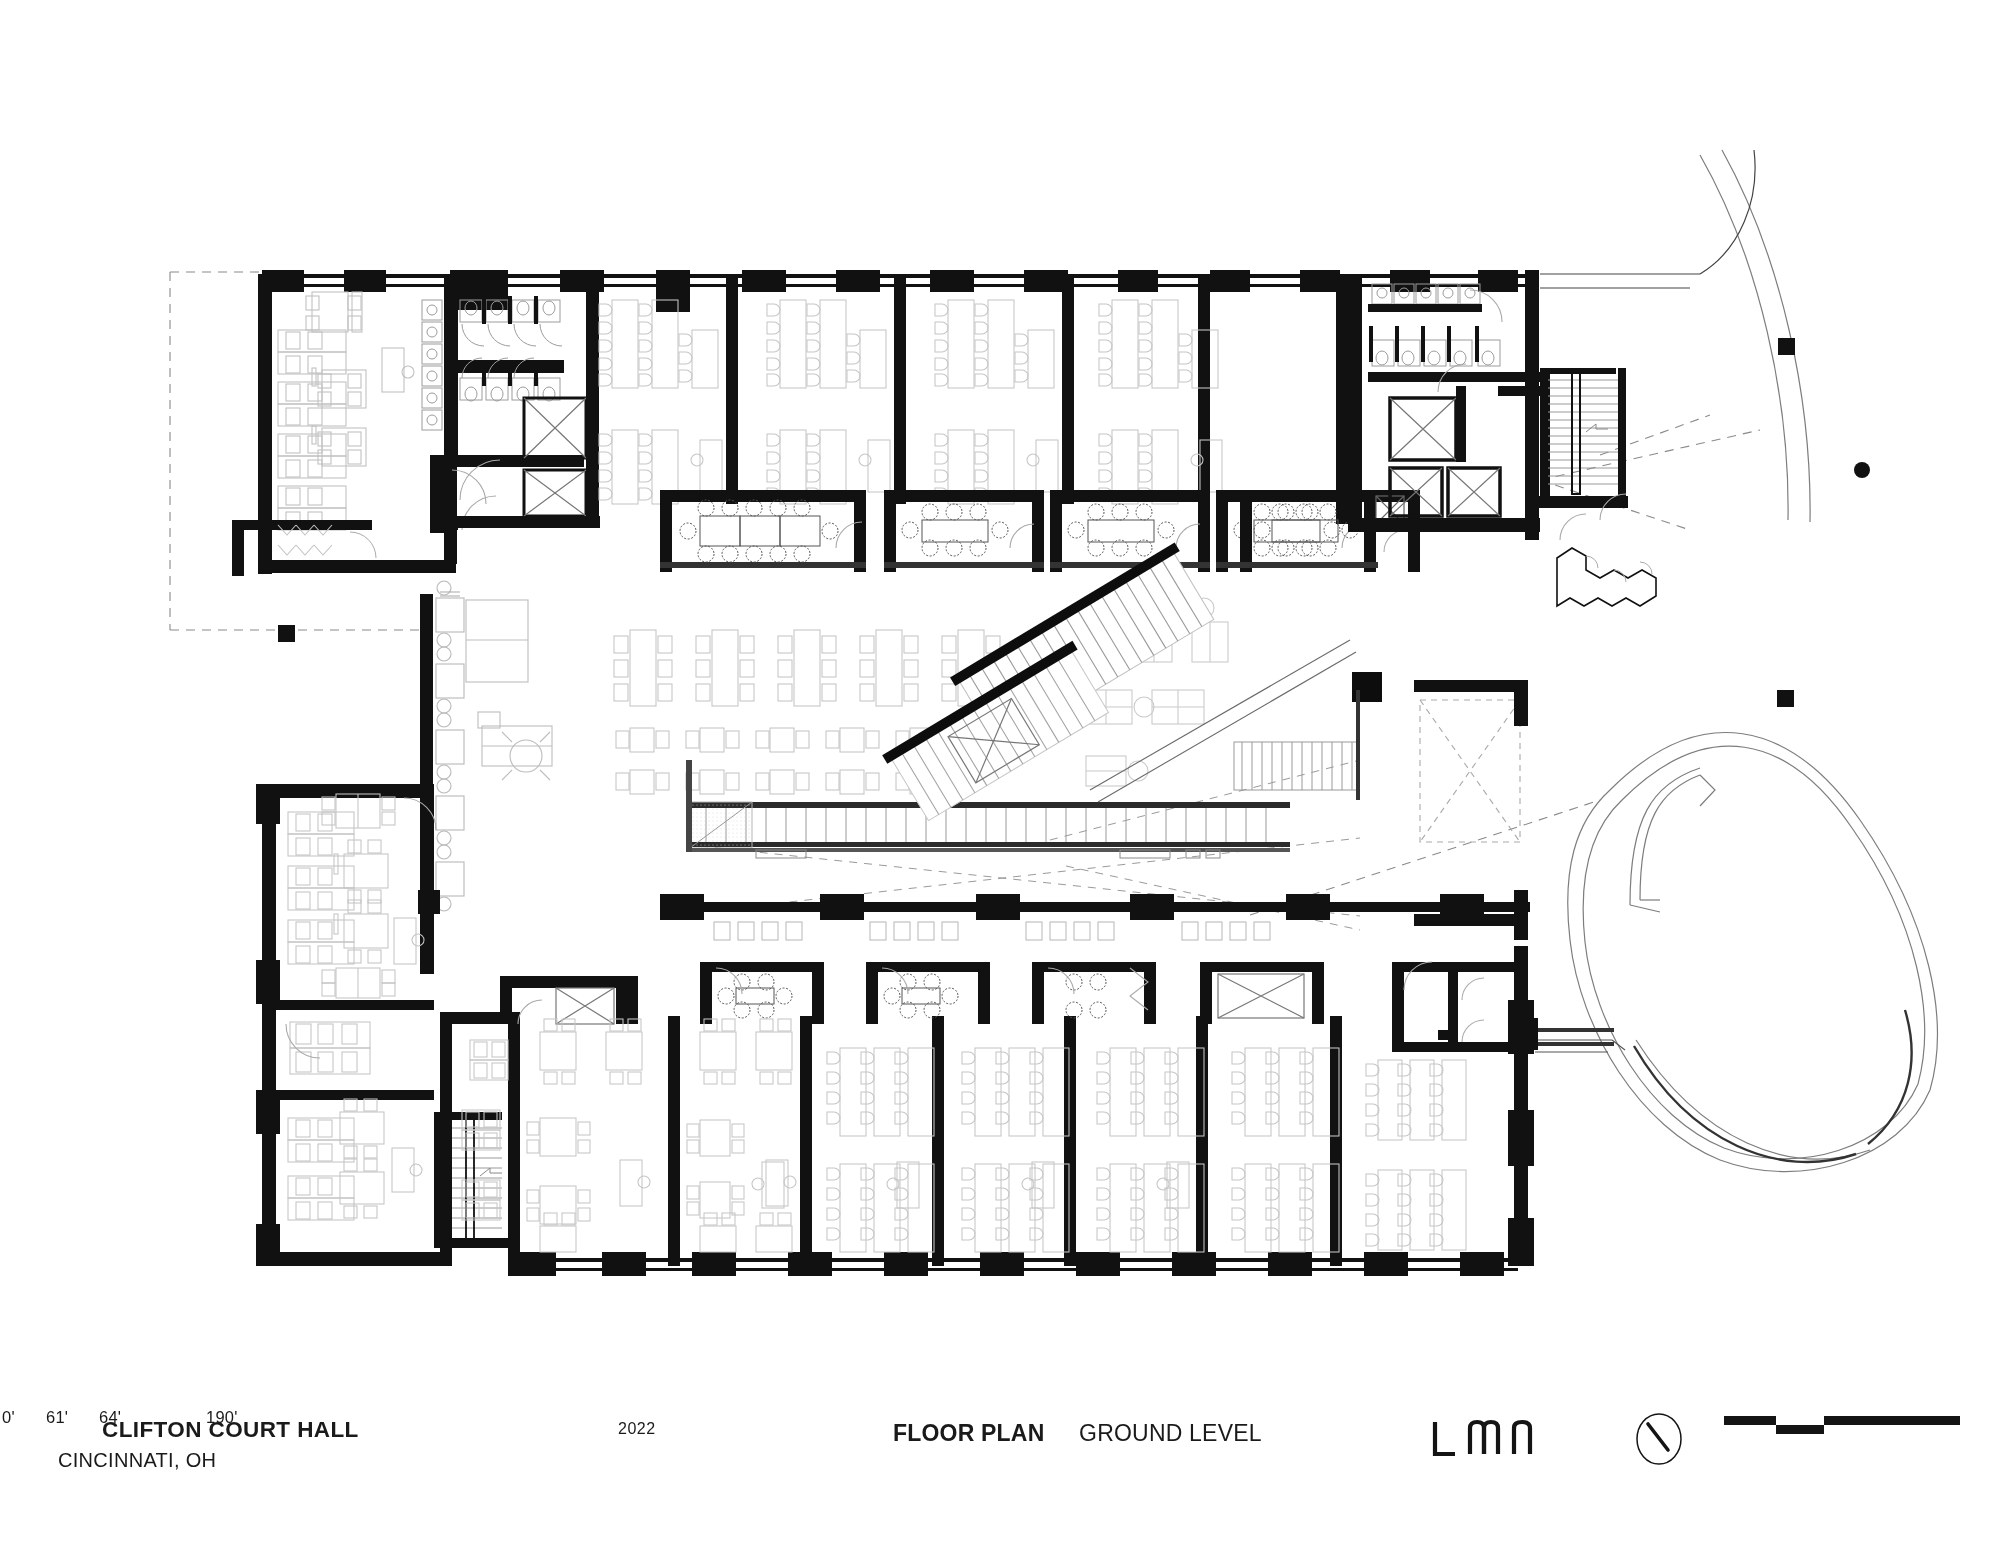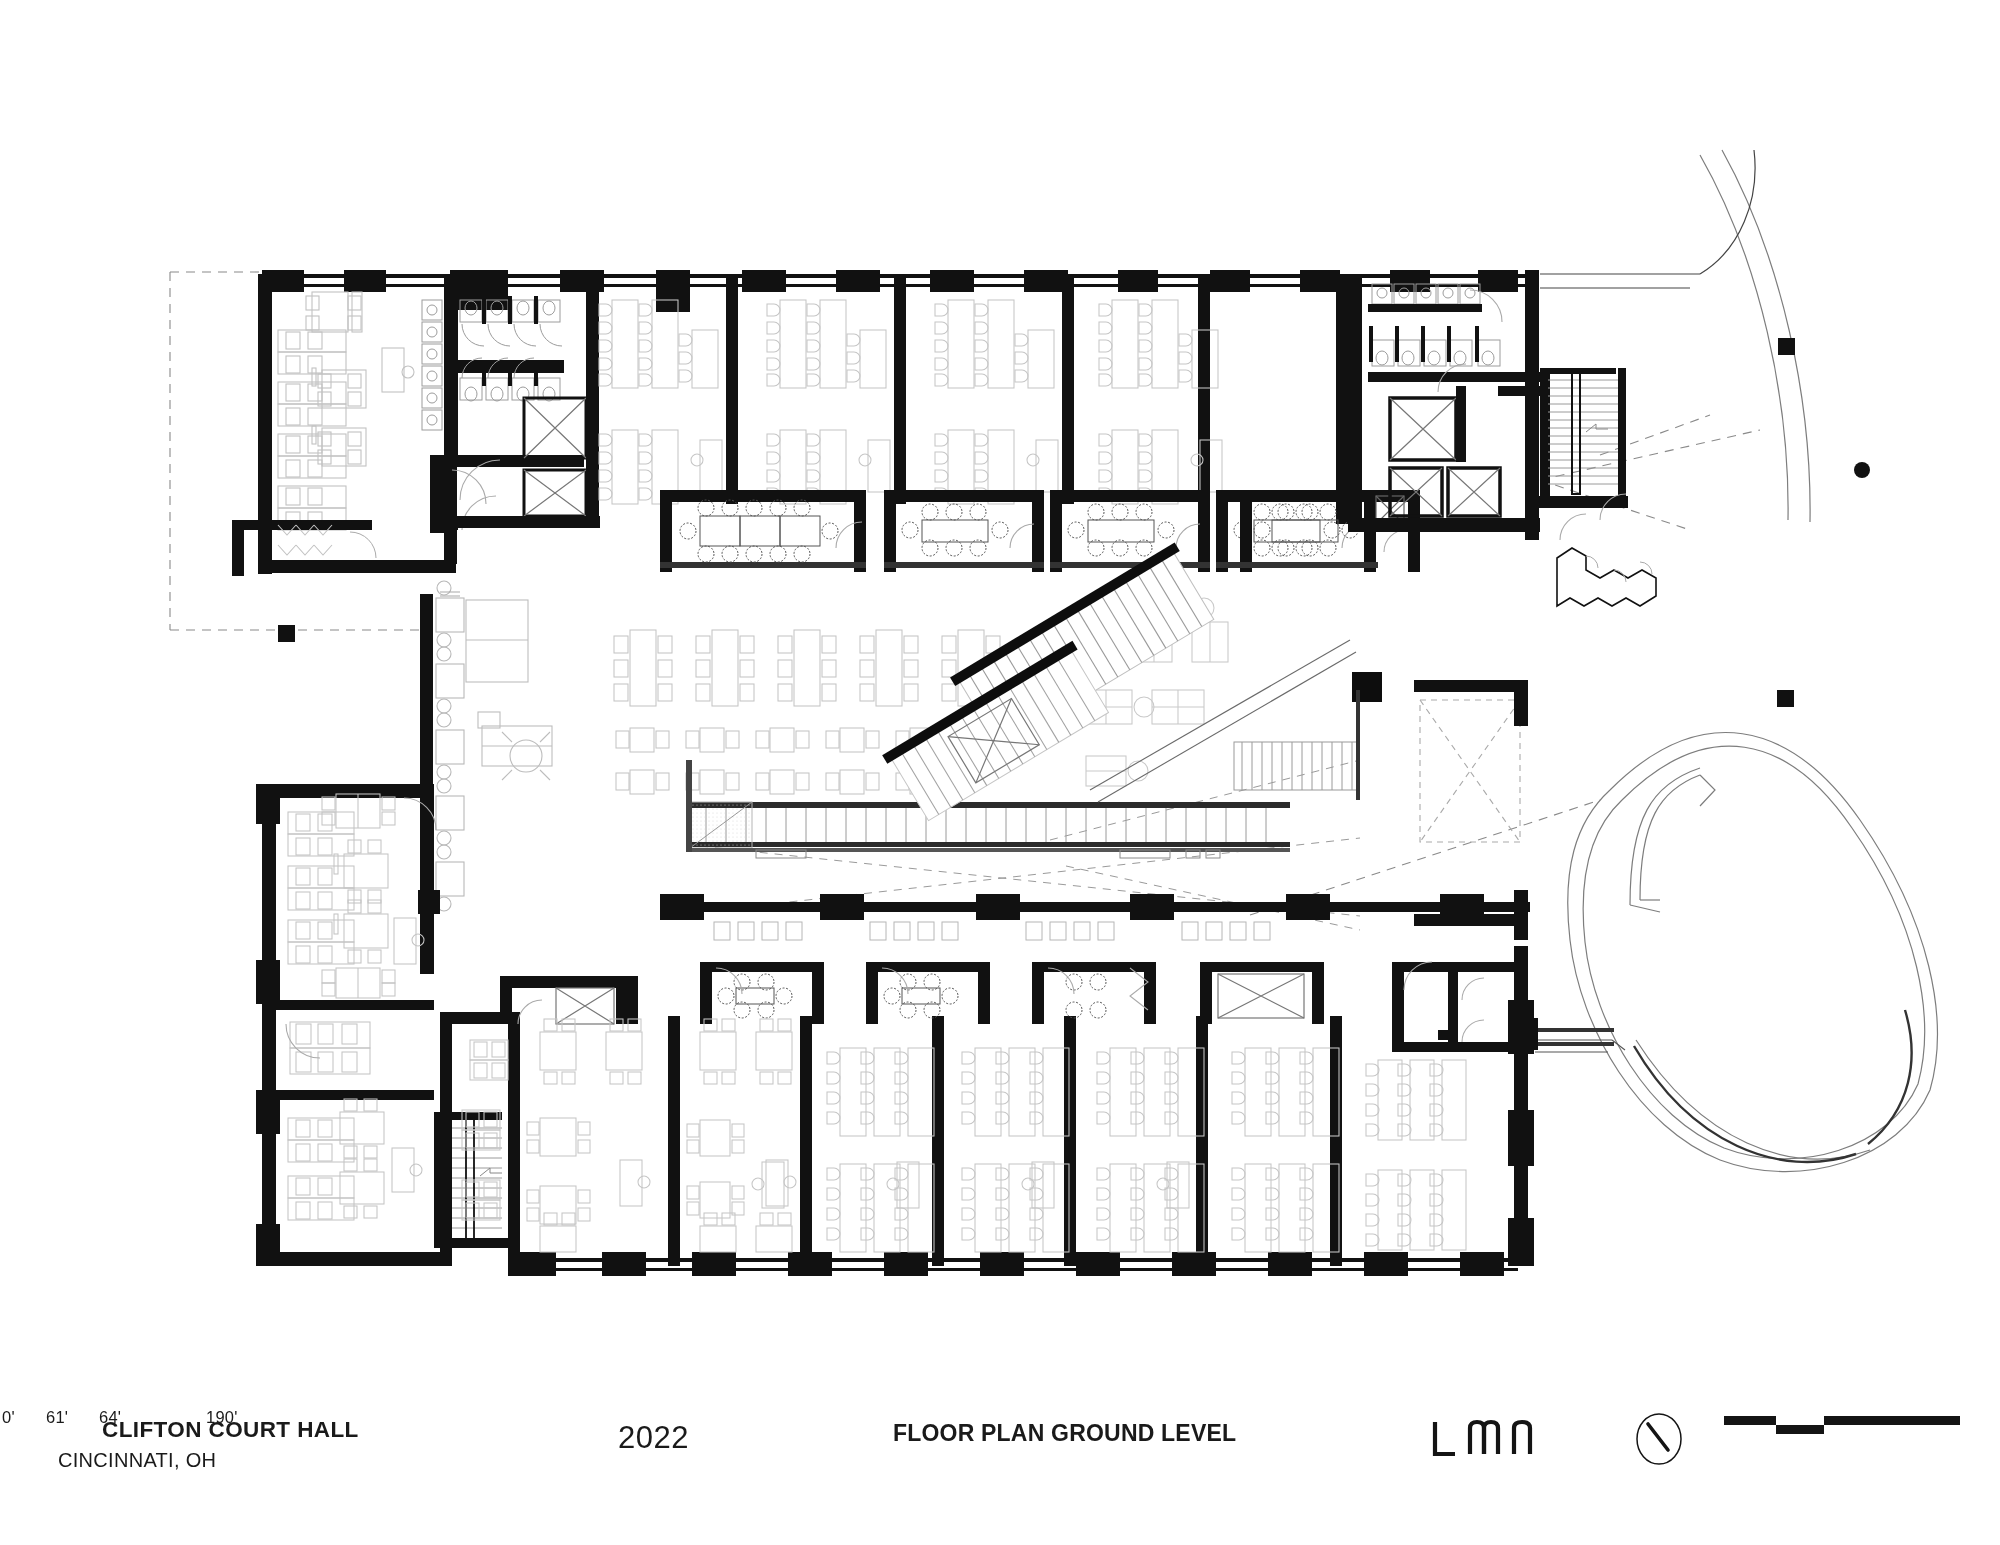--- a/index.html
+++ b/index.html
@@ -18,29 +18,29 @@
   .tb-project{position:absolute;left:58px;top:38px;}
   .tb-name{
     font-size:22.5px;font-weight:bold;letter-spacing:.4px;
     font-family:"Liberation Sans", sans-serif;line-height:1.1;margin-left:44px;
   }
   .tb-city{
     font-size:20px;font-weight:400;letter-spacing:.3px;margin-top:6px;
     font-family:"Liberation Sans", sans-serif;
   }
   .tb-year{
-    position:absolute;left:618px;top:40px;font-size:31px;font-weight:400;
+    position:absolute;left:618px;top:40px;font-size:16px;font-weight:400;
     letter-spacing:.5px;
   }
   .tb-sheet{
     position:absolute;left:893px;top:40px;font-size:23px;letter-spacing:.2px;
     white-space:nowrap;
   }
   .tb-sheet b{font-weight:bold;}
-  .tb-sheet span.light{font-weight:700;}
+  .tb-sheet span.light{font-weight:400;margin-left:28px;}
 
   
   #logo{position:absolute;left:1428px;top:36px;width:120px;height:46px;}
 
   
   #north{position:absolute;left:1630px;top:28px;width:60px;height:62px;}
 
   
   #scalebar{position:absolute;left:1722px;top:30px;width:240px;height:62px;}
   .sb-labels{position:absolute;left:0;top:28px;width:240px;height:24px;}

